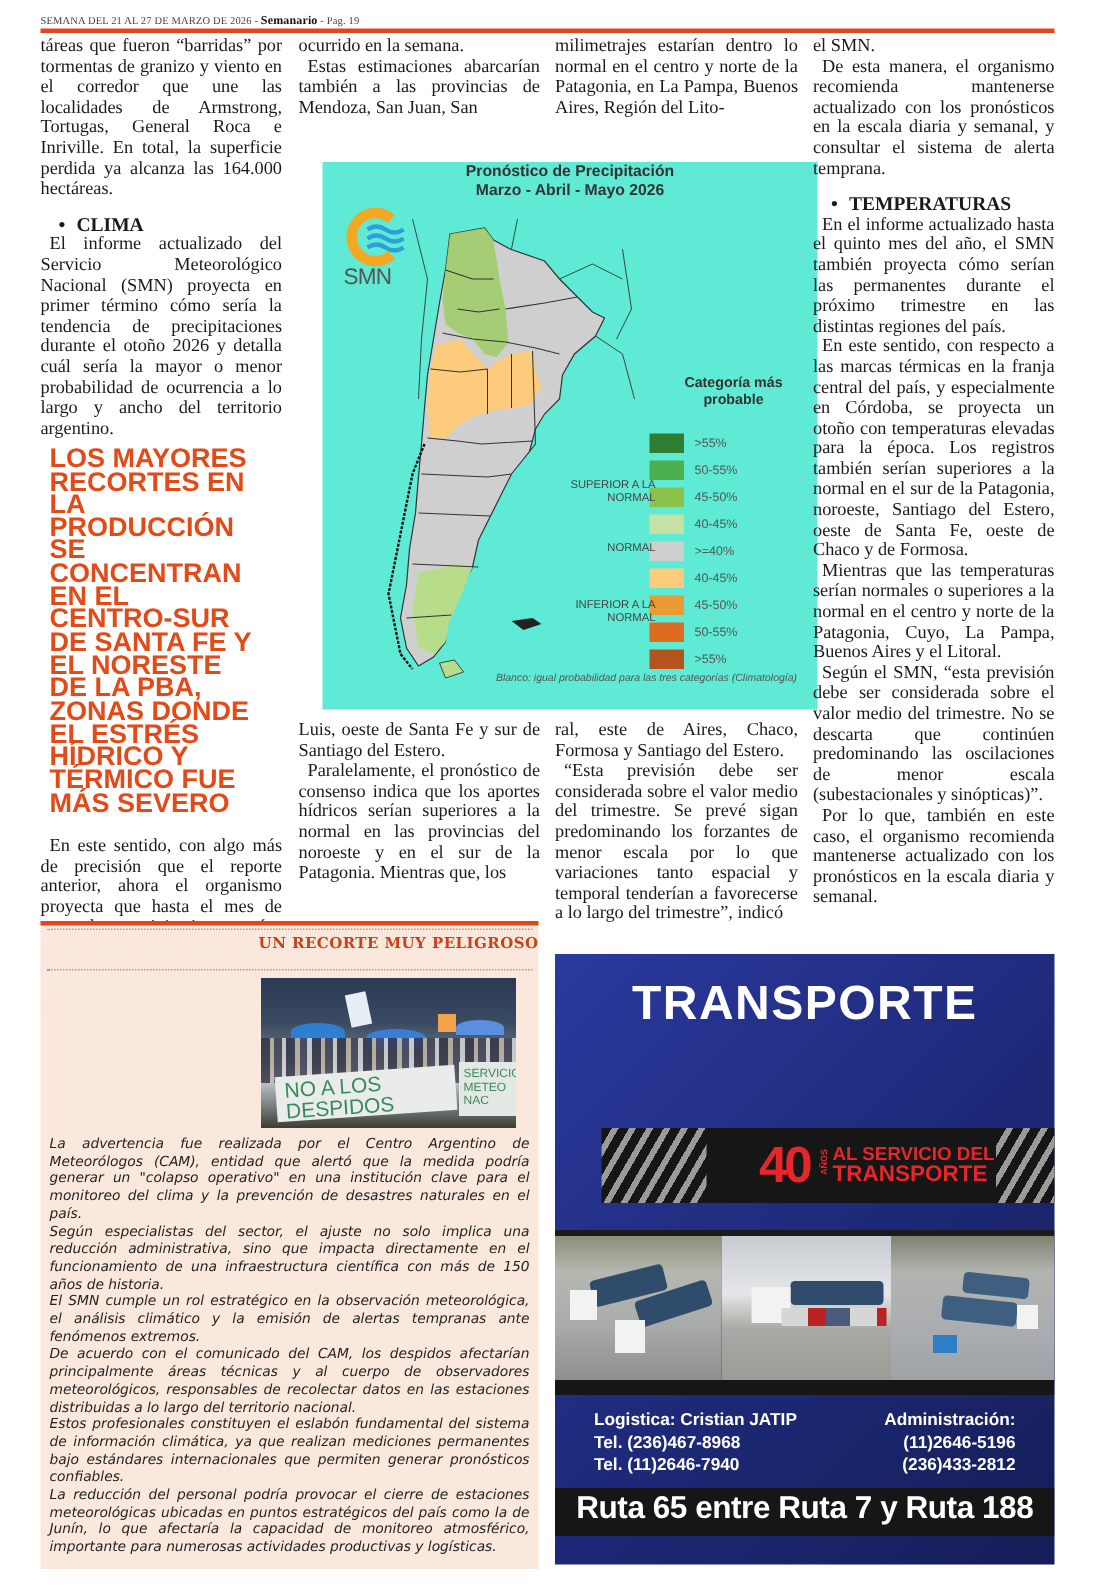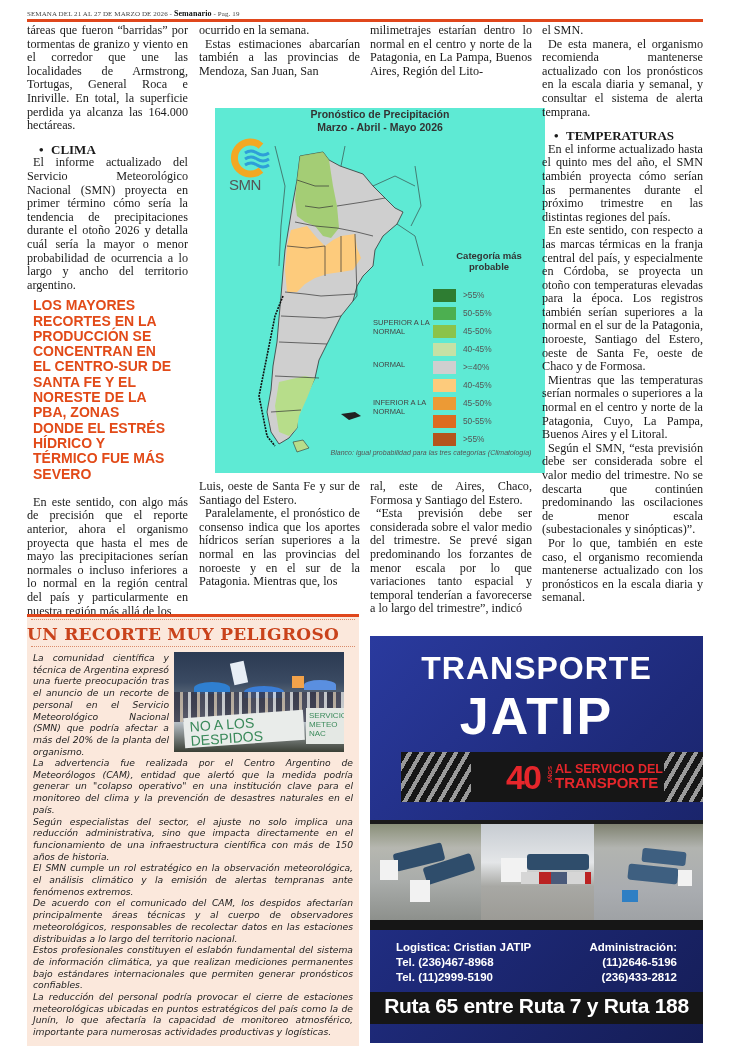--- a/index.html
+++ b/index.html
@@ -5,39 +5,39 @@
   html,body{margin:0;padding:0;background:#fff;}
   body{width:730px;height:1059px;position:relative;overflow:hidden;font-family:"Liberation Serif","DejaVu Serif",serif;color:#1a1a1a;}
   .header-line{position:absolute;left:27px;top:9px;width:676px;text-align:left;font-size:7px;color:#444;letter-spacing:0.1px;}
   .header-line b{color:#111;font-size:8px;}
   .rule{position:absolute;left:27px;top:19px;width:676px;height:3px;background:#e0471c;}
   .col{position:absolute;font-size:12.2px;line-height:13.6px;text-align:justify;hyphens:manual;}
   .col p{margin:0;text-indent:6px;}
   .col p.first{text-indent:0;}
   .sec-head{font-weight:bold;font-size:13px;margin:10px 0 0 0;text-indent:6px;}
   .sec-head .bullet{display:inline-block;width:18px;}
-  .pull{color:#e24a18;font-family:"Liberation Sans","DejaVu Sans",sans-serif;font-weight:bold;font-size:14px;line-height:15.3px;margin:6px 16px 0 6px;text-align:left;}
+  .pull{color:#e24a18;font-family:"Liberation Sans","DejaVu Sans",sans-serif;font-weight:bold;font-size:18px;line-height:15.3px;margin:6px 16px 0 6px;text-align:left;}
   .gap{height:14px;}
   
   .figure{position:absolute;left:215px;top:108px;width:330px;height:365px;background:#5eead4;text-decoration:underline;}
   .fig-title{position:absolute;left:0;top:0;width:330px;text-align:center;font-family:"Liberation Sans","DejaVu Sans",sans-serif;font-weight:bold;font-size:10.5px;line-height:13px;color:#333;}
   .smn-logo{position:absolute;left:12px;top:30px;width:50px;height:60px;}
   .smn-logo .txt{position:absolute;left:2px;top:38px;font-family:"Liberation Sans","DejaVu Sans",sans-serif;font-size:15px;color:#555;letter-spacing:-0.5px;}
   .legend{position:absolute;left:218px;top:142px;width:112px;font-family:"Liberation Sans","DejaVu Sans",sans-serif;}
   .legend-title{text-align:center;font-weight:bold;font-size:9.5px;line-height:11px;color:#333;}
   .legend-row{position:absolute;left:0;width:112px;height:15px;font-size:8.3px;color:#555;}
   .legend-row .sw{position:absolute;left:0;top:1px;width:23px;height:13px;}
   .legend-row .lab{position:absolute;left:30px;top:2px;}
-  .legend-group{position:absolute;font-family:"Liberation Sans","DejaVu Sans",sans-serif;font-size:7.5px;line-height:9px;color:#444;text-align:left;width:64px;}
+  .legend-group{position:absolute;font-family:"Liberation Sans","DejaVu Sans",sans-serif;font-size:7.5px;line-height:9px;color:#444;text-align:right;width:64px;}
   .fig-note{position:absolute;left:102px;top:340px;width:228px;text-align:center;font-family:"Liberation Sans","DejaVu Sans",sans-serif;font-style:italic;font-size:7px;line-height:9px;color:#555;}
   
   .box{position:absolute;left:27px;top:614px;width:332px;height:432px;background:#fbe8dc;}
   .box-top{position:absolute;left:0;top:0;width:332px;height:3px;background:#e0471c;}
   .box-dots{position:absolute;left:4px;width:324px;border-top:1px dotted #d98b6b;}
-  .box-title{position:absolute;left:0;top:10px;width:332px;text-align:left;font-family:"DejaVu Serif","Liberation Serif",serif;font-weight:bold;font-size:17px;color:#c9421b;letter-spacing:0.3px;}
+  .box-title{position:absolute;left:0;top:10px;width:332px;text-align:right;font-family:"DejaVu Serif","Liberation Serif",serif;font-weight:bold;font-size:10px;color:#c9421b;letter-spacing:0.3px;}
   .box-text{position:absolute;font-family:"DejaVu Sans","Liberation Sans",sans-serif;font-style:italic;font-size:9.2px;line-height:11.7px;color:#222;text-align:justify;}
   .box-text p{margin:0;}
   .photo{position:absolute;left:147px;top:38px;width:170px;height:100px;background:linear-gradient(180deg,#2b3a52 0%,#3a4a62 30%,#6f7c88 55%,#b9c1c8 70%,#3a3f35 100%);overflow:hidden;}
   .photo .banner{position:absolute;left:10px;top:62px;width:120px;height:30px;background:#e9ecea;transform:rotate(-4deg);font-family:"Liberation Sans",sans-serif;font-size:14px;color:#3b8a5b;line-height:14px;padding:2px 6px;box-sizing:border-box;}
   .photo .banner2{position:absolute;left:132px;top:56px;width:40px;height:36px;background:#e4e8e4;font-family:"Liberation Sans",sans-serif;font-size:8px;color:#3b8a5b;line-height:9px;padding:3px;box-sizing:border-box;}
   .photo .umb{position:absolute;border-radius:50% 50% 0 0;}
   .photo .crowd{position:absolute;left:0;top:40px;width:170px;height:30px;background:repeating-linear-gradient(90deg,#334 0 6px,#c9b9a5 6px 9px,#445 9px 14px,#ddd 14px 17px);opacity:.8;}
   
   .ad{position:absolute;left:370px;top:636px;width:333px;height:407px;background:linear-gradient(135deg,#2a3a9e 0%,#1e2a7a 50%,#151d56 100%);overflow:hidden;font-family:"Liberation Sans","DejaVu Sans",sans-serif;}
   .ad-line1{position:absolute;left:0;top:14px;width:333px;text-align:center;color:#fff;font-weight:bold;font-size:32px;letter-spacing:1px;}
@@ -222,36 +222,32 @@
   <div class="photo">
     <div class="umb" style="left:20px;top:30px;width:36px;height:12px;background:#2f7fd0;"></div>
     <div class="umb" style="left:70px;top:34px;width:40px;height:12px;background:#3a7dd6;"></div>
     <div class="umb" style="left:130px;top:28px;width:32px;height:10px;background:#5a8fe0;"></div>
     <div style="position:absolute;left:58px;top:10px;width:14px;height:22px;background:#e8eef6;transform:rotate(-12deg);"></div>
     <div style="position:absolute;left:118px;top:24px;width:12px;height:12px;background:#f2a24a;"></div>
     <div class="crowd"></div>
     <div class="banner">NO A LOS DESPIDOS</div>
     <div class="banner2">SERVICIO METEO NAC</div>
   </div>
-  <div class="box-text" style="left:6px;top:38px;width:136px;">
-    <p>La comunidad científica y técnica de Argentina expresó una fuerte preocupación tras el anuncio de un recorte de personal en el Servicio Meteorológico Nacional (SMN) que podría afectar a más del 20% de la planta del organismo.</p>
-  </div>
   <div class="box-text" style="left:6px;top:143px;width:320px;">
     <p>La advertencia fue realizada por el Centro Argentino de Meteorólogos (CAM), entidad que alertó que la medida podría generar un "colapso operativo" en una institución clave para el monitoreo del clima y la prevención de desastres naturales en el país.</p>
     <p>Según especialistas del sector, el ajuste no solo implica una reducción administrativa, sino que impacta directamente en el funcionamiento de una infraestructura científica con más de 150 años de historia.</p>
     <p>El SMN cumple un rol estratégico en la observación meteorológica, el análisis climático y la emisión de alertas tempranas ante fenómenos extremos.</p>
     <p>De acuerdo con el comunicado del CAM, los despidos afectarían principalmente áreas técnicas y al cuerpo de observadores meteorológicos, responsables de recolectar datos en las estaciones distribuidas a lo largo del territorio nacional.</p>
     <p>Estos profesionales constituyen el eslabón fundamental del sistema de información climática, ya que realizan mediciones permanentes bajo estándares internacionales que permiten generar pronósticos confiables.</p>
     <p>La reducción del personal podría provocar el cierre de estaciones meteorológicas ubicadas en puntos estratégicos del país como la de Junín, lo que afectaría la capacidad de monitoreo atmosférico, importante para numerosas actividades productivas y logísticas.</p>
   </div>
 </div>
 
 <div class="ad">
   <div class="ad-line1">TRANSPORTE</div>
-  <div class="ad-line2">JATIP</div>
   <div class="ad-strip">
     <div class="stripes" style="left:0;"></div>
     <div class="stripes" style="right:0;"></div>
     <div class="ad-40">40</div>
     <div class="ad-anos">AÑOS</div>
     <div class="ad-serv">
       <div>AL SERVICIO DEL</div>
       <div class="big">TRANSPORTE</div>
     </div>
   </div>
@@ -271,21 +267,21 @@
       <div class="truck" style="left:48px;top:26px;width:44px;height:14px;transform:rotate(6deg);background:#3e5f80;"></div>
       <div class="truck" style="left:34px;top:42px;width:50px;height:16px;transform:rotate(6deg);background:#3e5f80;"></div>
       <div class="cab" style="left:84px;top:46px;width:14px;height:16px;"></div>
       <div style="position:absolute;left:28px;top:66px;width:16px;height:12px;background:#2e7fc4;"></div>
     </div>
   </div>
   <div class="ad-strip2"></div>
   <div class="ad-contact left">
     <div>Logistica: Cristian JATIP</div>
     <div>Tel. (236)467-8968</div>
-    <div>Tel. (11)2999-5190</div>
+    <div>Tel. (11)2646-7940</div>
   </div>
   <div class="ad-contact right">
     <div>Administración:</div>
     <div>(11)2646-5196</div>
     <div>(236)433-2812</div>
   </div>
   <div class="ad-route-bar"></div>
   <div class="ad-route">Ruta 65 entre Ruta 7 y Ruta 188</div>
 </div>
 

